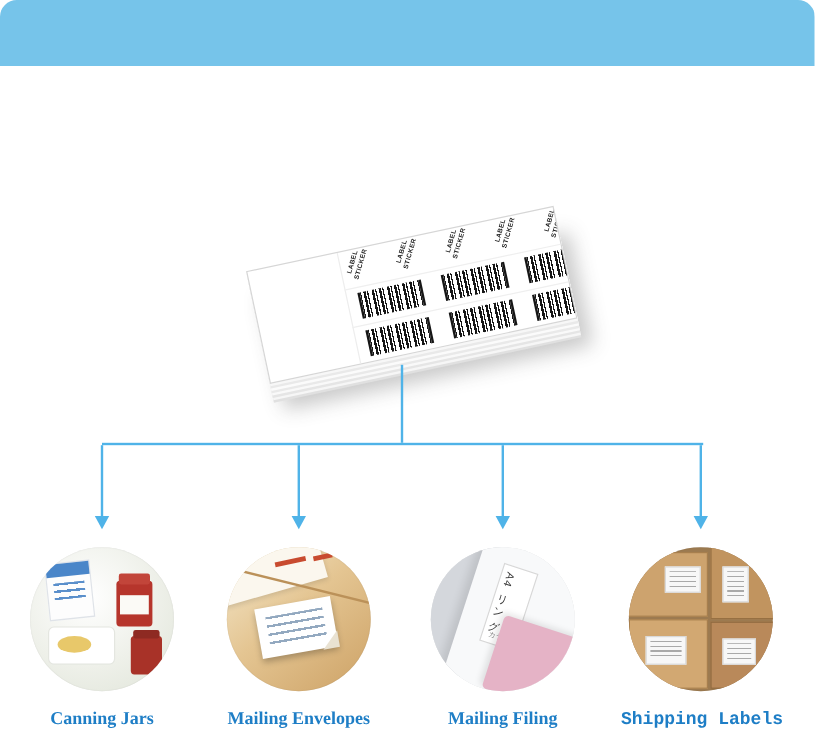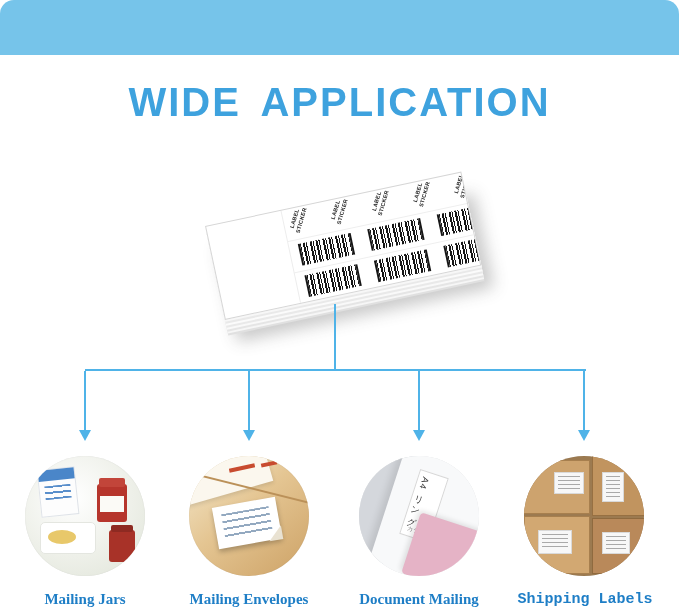--- a/index.html
+++ b/index.html
@@ -140,21 +140,20 @@
   }
   .cap1 { left:0px; } .cap2 { left:164px; } .cap3 { left:334px; } .cap4 { left:500px;font-family:Liberation Mono, monospace; }
 </style>
 </head>
 <body>
 
 <div class="page">
 
   <div class="banner"></div>
 
-  <div class="title">WIDE APPLICATION</div>
 
   <div class="sheet-wrap">
     <div class="sheet">
       <div class="sheet-inner">
         <div class="cut-v"></div>
         <div class="cut-h1"></div>
         <div class="cut-h2"></div>
         <div class="label-texts">
           <span class="ltext">LABEL STICKER</span>
           <span class="ltext">LABEL STICKER</span>
@@ -237,18 +236,18 @@
         <div class="mini-lines"></div>
       </div>
     <div class="ship-label sl3">
         <div class="mini-lines"></div>
       </div>
     <div class="ship-label sl4">
         <div class="mini-lines"></div>
       </div>
   </div>
 
-  <div class="caption cap1">Mailing Jars</div>
+  <div class="caption cap1">Canning Jars</div>
   <div class="caption cap2">Mailing Envelopes</div>
-  <div class="caption cap3">Document Mailing</div>
+  <div class="caption cap3">Mailing Filing</div>
   <div class="caption cap4">Shipping Labels</div>
 
 </div>
 
 </body></html>

